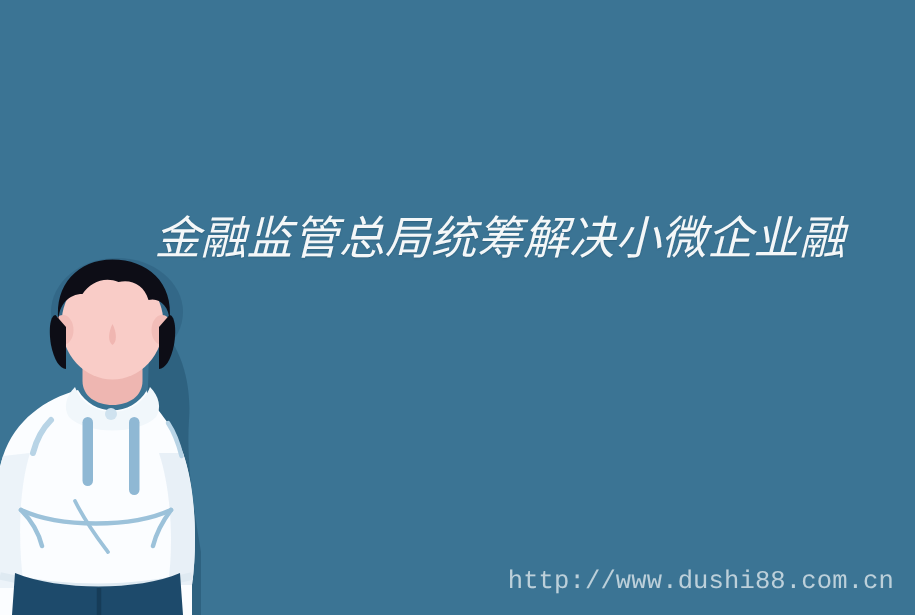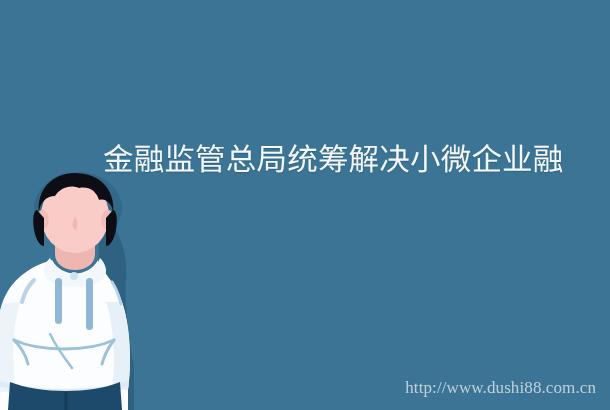--- a/index.html
+++ b/index.html
@@ -31,20 +31,21 @@
   #illustration svg {
     display: block;
   }
 
   
   #title-block {
     position: absolute;
     left: 103px;
     top: 139px;
     width: 490px;
+    font-style: italic;
   }
   .title-line {
     color: #f4f7f8;
     font-size: 30.5px;
     line-height: 41px;
     letter-spacing: 0.2px;
     white-space: nowrap;
     font-weight: 400;
     font-family: "DejaVu Sans", "Liberation Sans", sans-serif;
     text-shadow: 0 1px 1px rgba(20,55,75,0.28);
@@ -52,21 +53,21 @@
 
   
   #watermark {
     position: absolute;
     right: 14px;
     bottom: 12px;
     color: rgba(226,234,238,0.78);
     font-size: 17px;
     letter-spacing: 0.1px;
     white-space: nowrap;
-    font-family: Liberation Serif, serif;
+    font-family: Liberation Mono, monospace;
   }
 </style>
 </head>
 <body>
 
 <div id="banner">
 
   <div id="illustration">
     <svg width="160" height="242" viewBox="0 0 160 242" xmlns="http://www.w3.org/2000/svg">
 

